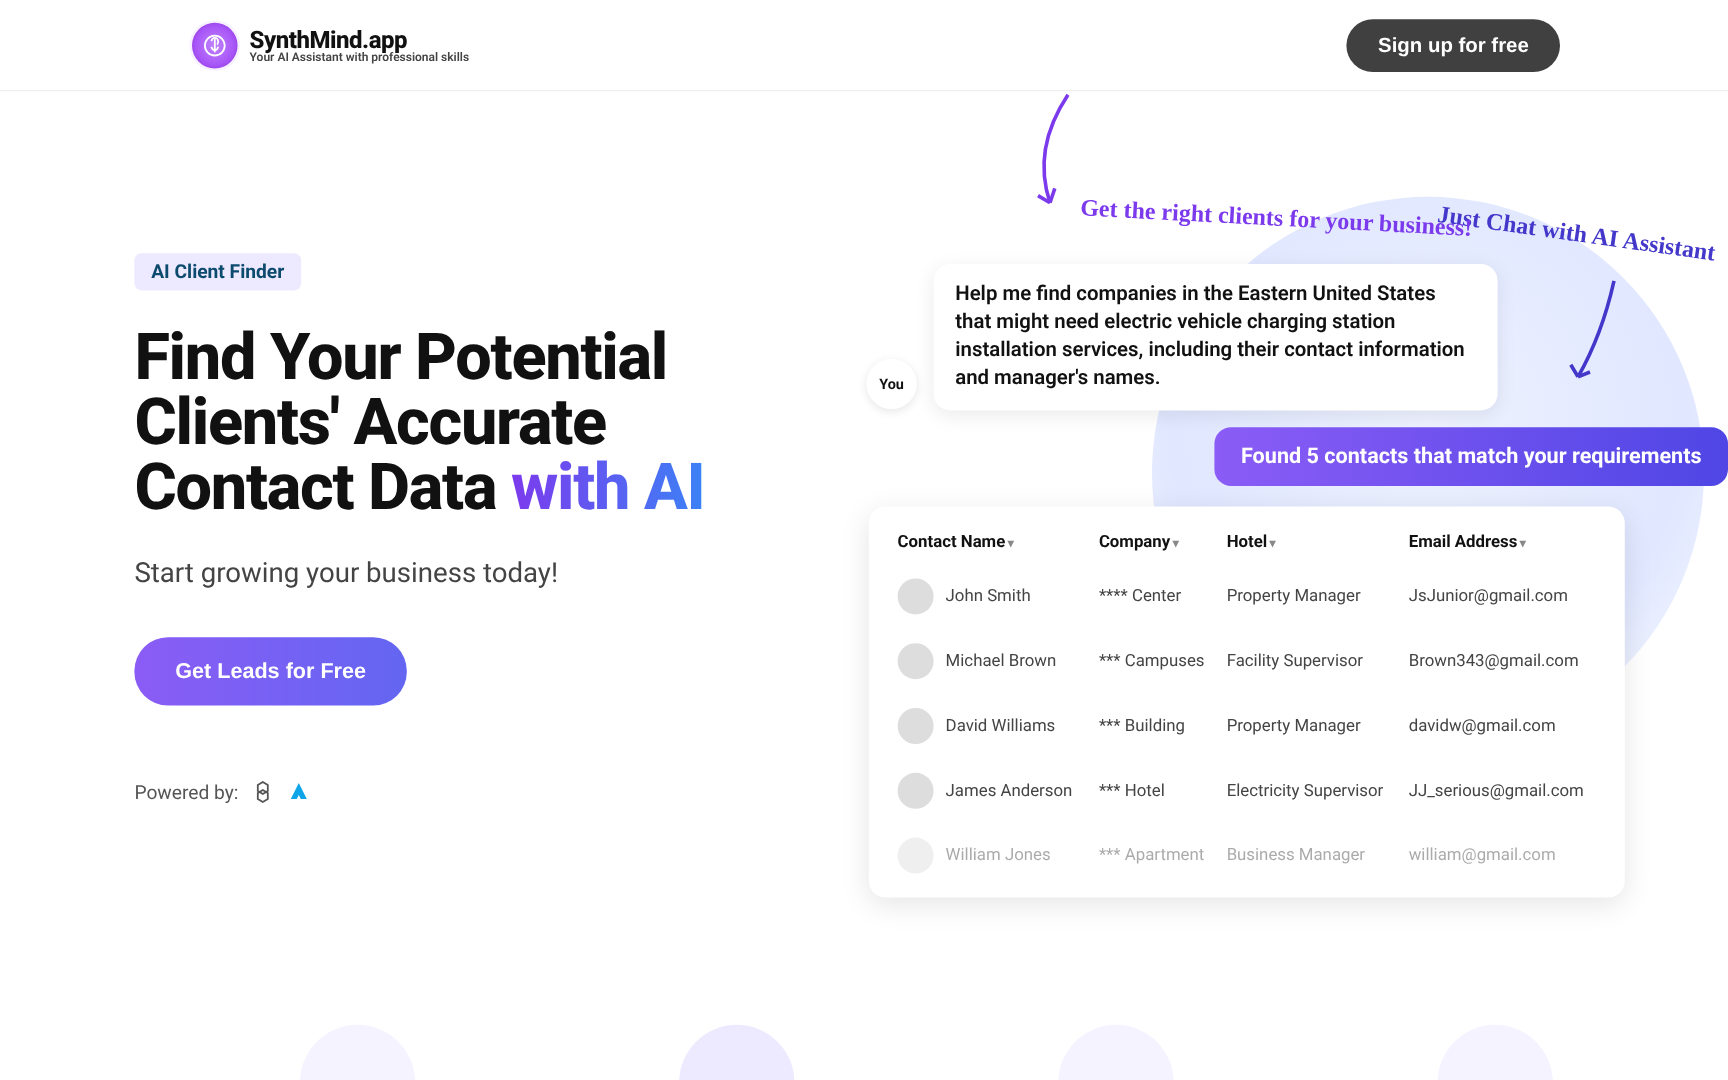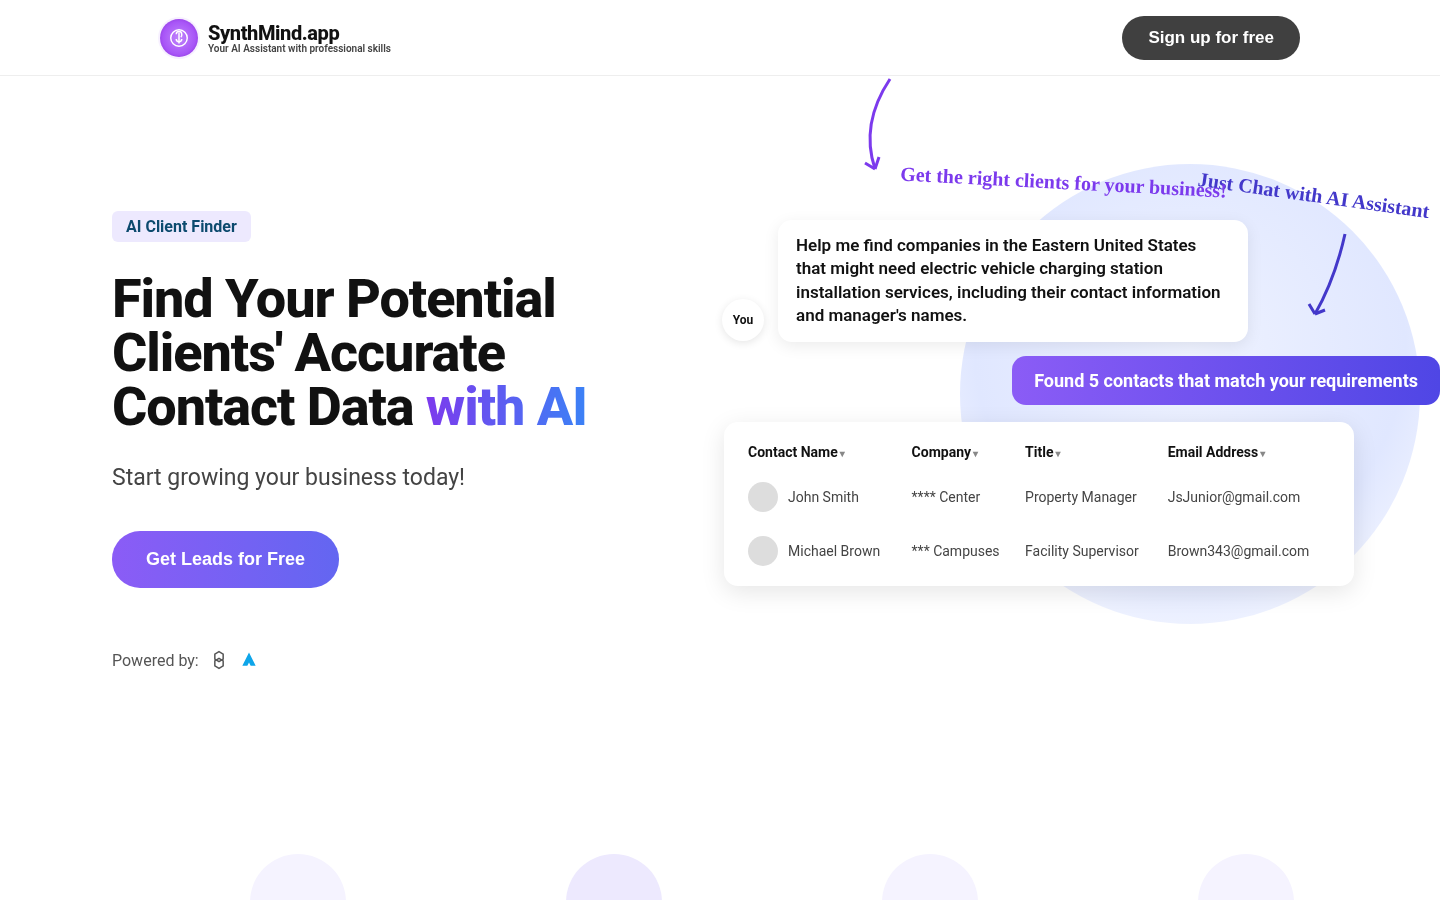--- a/index.html
+++ b/index.html
@@ -106,21 +106,21 @@
     <div class="you-avatar">You</div>
     <div class="user-bubble">Help me find companies in the Eastern United States that might need electric vehicle charging station installation services, including their contact information and manager's names.</div>
     <div class="ai-bubble">Found 5 contacts that match your requirements</div>
 
     <div class="results-card">
       <table class="results-table">
         <thead>
           <tr>
             <th><span>Contact Name</span><span class="chev">▾</span></th>
             <th><span>Company</span><span class="chev">▾</span></th>
-            <th><span>Title</span><span class="chev">▾</span></th>
+            <th><span>Hotel</span><span class="chev">▾</span></th>
             <th><span>Email Address</span><span class="chev">▾</span></th>
           </tr>
         </thead>
         <tbody id="results-body">
             <tr>
               <td>
                 <div class="contact-cell">
                   <div class="avatar"></div>
                   <span>John Smith</span>
                 </div>
@@ -133,20 +133,53 @@
               <td>
                 <div class="contact-cell">
                   <div class="avatar"></div>
                   <span>Michael Brown</span>
                 </div>
               </td>
               <td>*** Campuses</td>
               <td>Facility Supervisor</td>
               <td class="email-cell">Brown343@gmail.com</td>
             </tr>
+            <tr>
+              <td>
+                <div class="contact-cell">
+                  <div class="avatar"></div>
+                  <span>David Williams</span>
+                </div>
+              </td>
+              <td>*** Building</td>
+              <td>Property Manager</td>
+              <td class="email-cell">davidw@gmail.com</td>
+            </tr>
+            <tr>
+              <td>
+                <div class="contact-cell">
+                  <div class="avatar"></div>
+                  <span>James Anderson</span>
+                </div>
+              </td>
+              <td>*** Hotel</td>
+              <td>Electricity Supervisor</td>
+              <td class="email-cell">JJ_serious@gmail.com</td>
+            </tr>
+            <tr class="faded">
+              <td>
+                <div class="contact-cell">
+                  <div class="avatar"></div>
+                  <span>William Jones</span>
+                </div>
+              </td>
+              <td>*** Apartment</td>
+              <td>Business Manager</td>
+              <td class="email-cell">william@gmail.com</td>
+            </tr>
           </tbody>
       </table>
     </div>
 
     <svg class="arrow2" width="70" height="110" viewBox="0 0 70 110">
         <path d="M50 5 Q20 50 35 95" stroke="#7c3aed" stroke-width="3" fill="none"></path>
         <path d="M35 95 l-10 -6 m10 6 l4 -12" stroke="#7c3aed" stroke-width="3" fill="none"></path>
       </svg>
     <div class="hand2">Get the right clients for your business!</div>
   </div>

